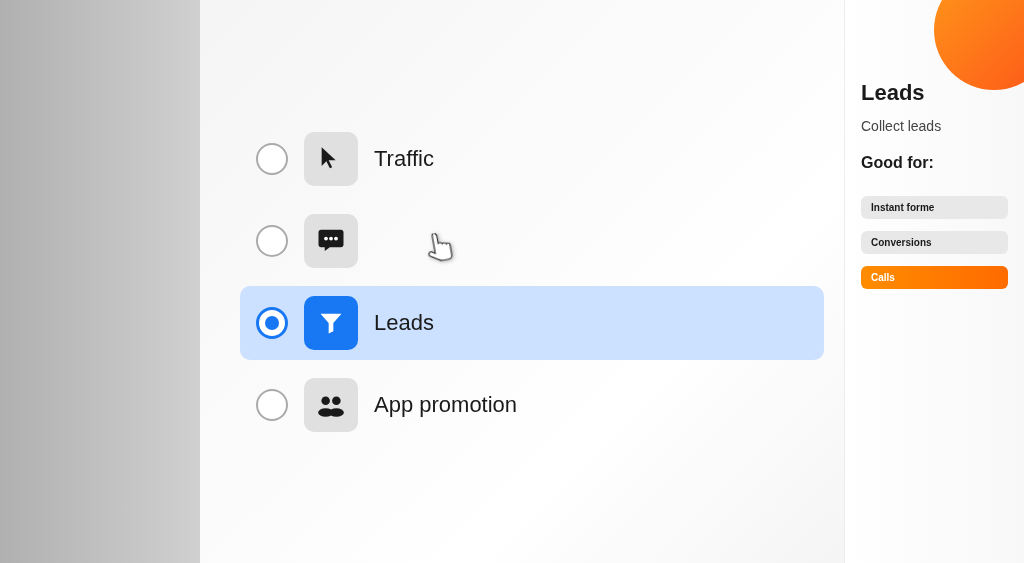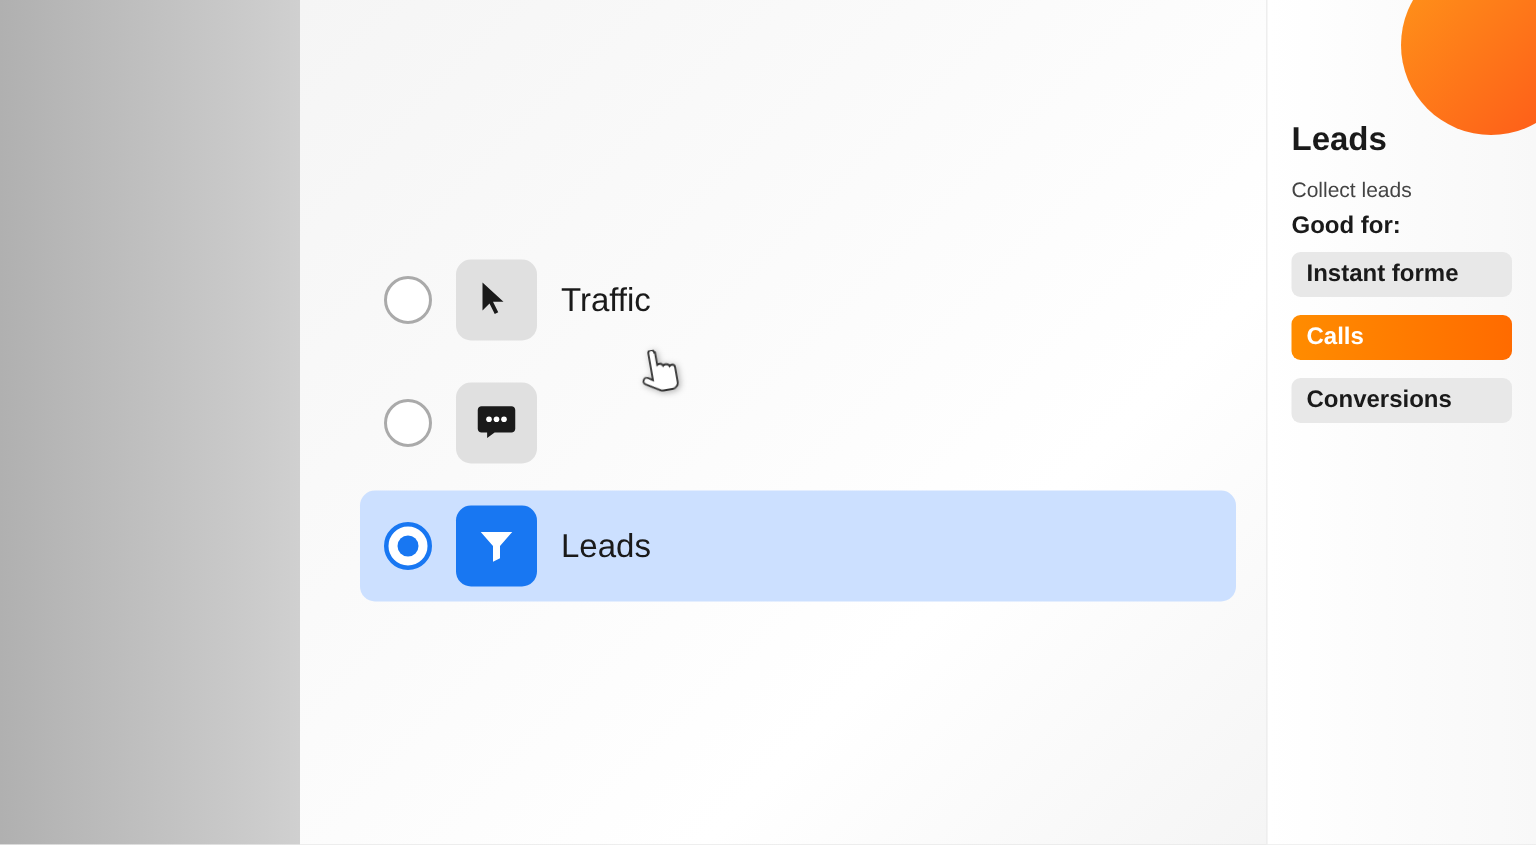--- a/index.html
+++ b/index.html
@@ -129,35 +129,36 @@
     .panel-title {
       font-size: 22px;
       font-weight: 700;
       color: #1a1a1a;
       margin-bottom: 4px;
     }
 
     .panel-desc {
       font-size: 14px;
       color: #444;
+      margin-bottom: 12px;
     }
 
     .panel-good-for {
       font-size: 16px;
       font-weight: 700;
       color: #1a1a1a;
-      margin-bottom: 0;
+      margin-bottom: 16px;
     }
 
     .tag {
       display: inline-block;
       background: #e8e8e8;
       border-radius: 6px;
       padding: 6px 10px;
-      font-size: 16px;
+      font-size: 10px;
       font-weight: 600;
       color: #1a1a1a;
       margin-bottom: 4px;
       width: 100%;
     }
 
     .tag.orange {
       background: linear-gradient(to right, #ff8c00, #ff6b00);
       color: white;
     }
@@ -210,33 +211,45 @@
     <div class="campaign-item selected">
       <div class="radio-btn selected-radio"></div>
       <div class="icon-box active">
         <svg width="28" height="28" viewBox="0 0 24 24" fill="none">
           <path d="M3 4H21L14 12V19L10 21V12L3 4Z" fill="white"></path>
         </svg>
       </div>
       <span class="campaign-label">Leads</span>
     </div>
 
+    <div class="campaign-item">
+      <div class="radio-btn"></div>
+      <div class="icon-box default">
+        <svg width="30" height="28" viewBox="0 0 28 22" fill="none">
+          <circle cx="9" cy="7" r="4" fill="#1a1a1a"></circle>
+          <circle cx="19" cy="7" r="4" fill="#1a1a1a"></circle>
+          <ellipse cx="9" cy="18" rx="7" ry="4" fill="#1a1a1a"></ellipse>
+          <ellipse cx="19" cy="18" rx="7" ry="4" fill="#1a1a1a"></ellipse>
+        </svg>
+      </div>
+      <span class="campaign-label">App promotion</span>
+    </div>
 
 
   </div>
 
   <div class="cursor-overlay">
     <svg width="36" height="42" viewBox="0 0 36 42" fill="none" xmlns="http://www.w3.org/2000/svg">
 
       <path d="M14 2C14 0.9 13.1 0 12 0C10.9 0 10 0.9 10 2V20L7 18C5.9 17.4 4.5 17.8 3.9 18.9C3.3 20 3.7 21.4 4.8 22L13 27C13 27 14 28 16 28H22C24.2 28 26 26.2 26 24V14C26 12.9 25.1 12 24 12C23.4 12 22.9 12.3 22.5 12.7C22.2 11.7 21.2 11 20 11C19.3 11 18.7 11.3 18.3 11.7C18 10.7 17 10 16 10C15.4 10 14.9 10.2 14.5 10.5V2Z" fill="white" stroke="#333" stroke-width="1.2"></path>
     </svg>
   </div>
 
   <div class="right-panel">
     <div class="panel-title">Leads</div>
     <div class="panel-desc">Collect leads</div>
     <div class="panel-good-for">Good for:</div>
     <div class="tag">Instant forme</div>
+    <div class="tag">Conversions</div>
     <div class="tag orange">Calls</div>
-    <div class="tag">Conversions</div>
   </div>
 
 </div>
 
 </body></html>

